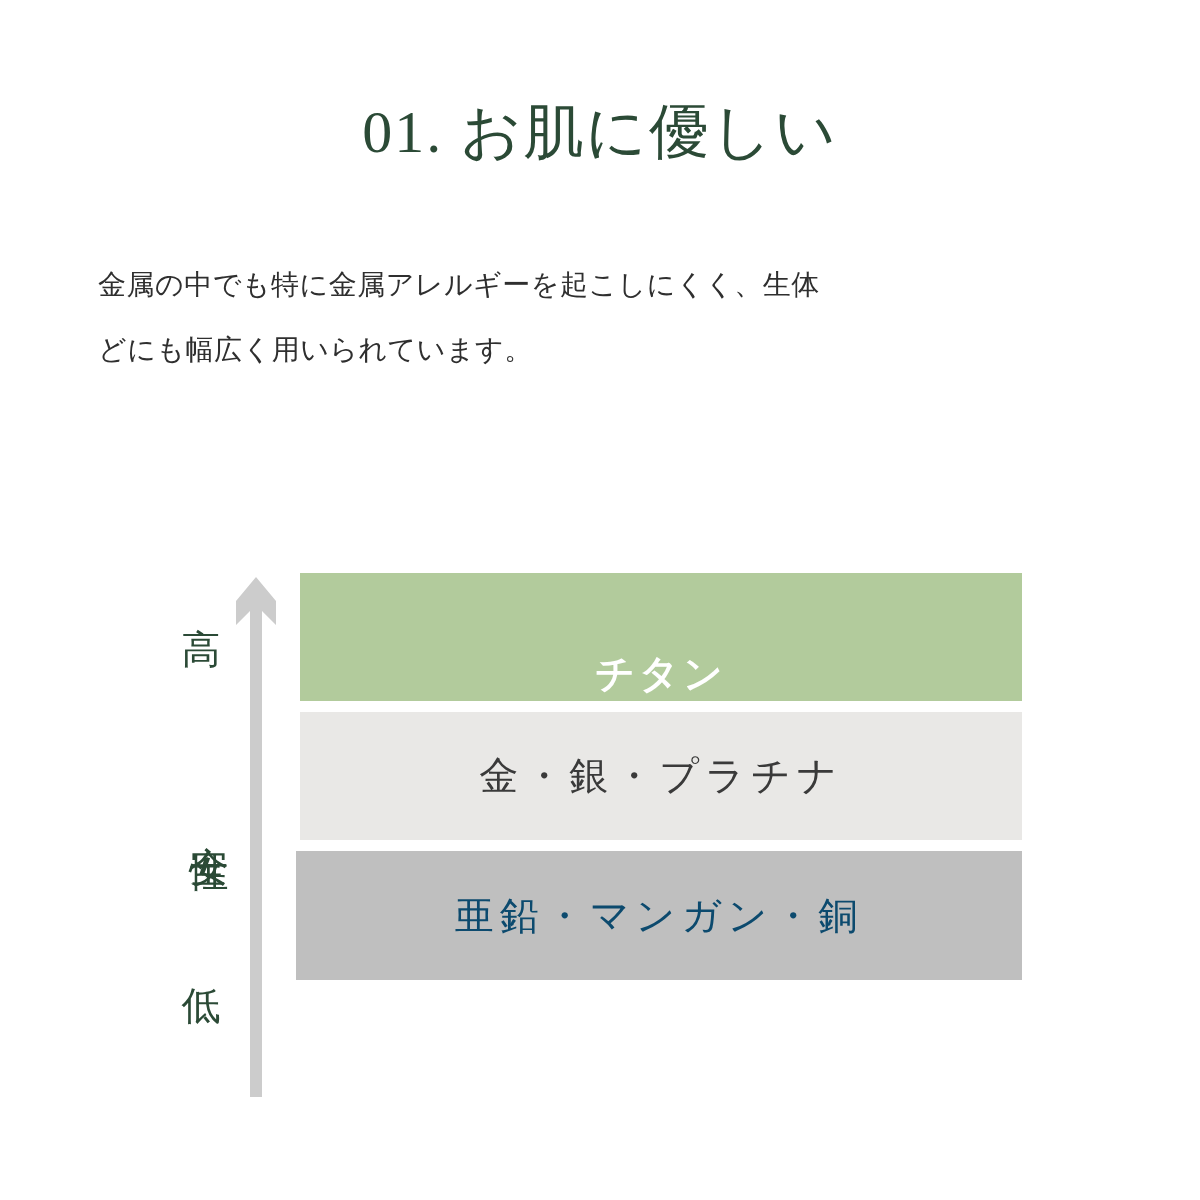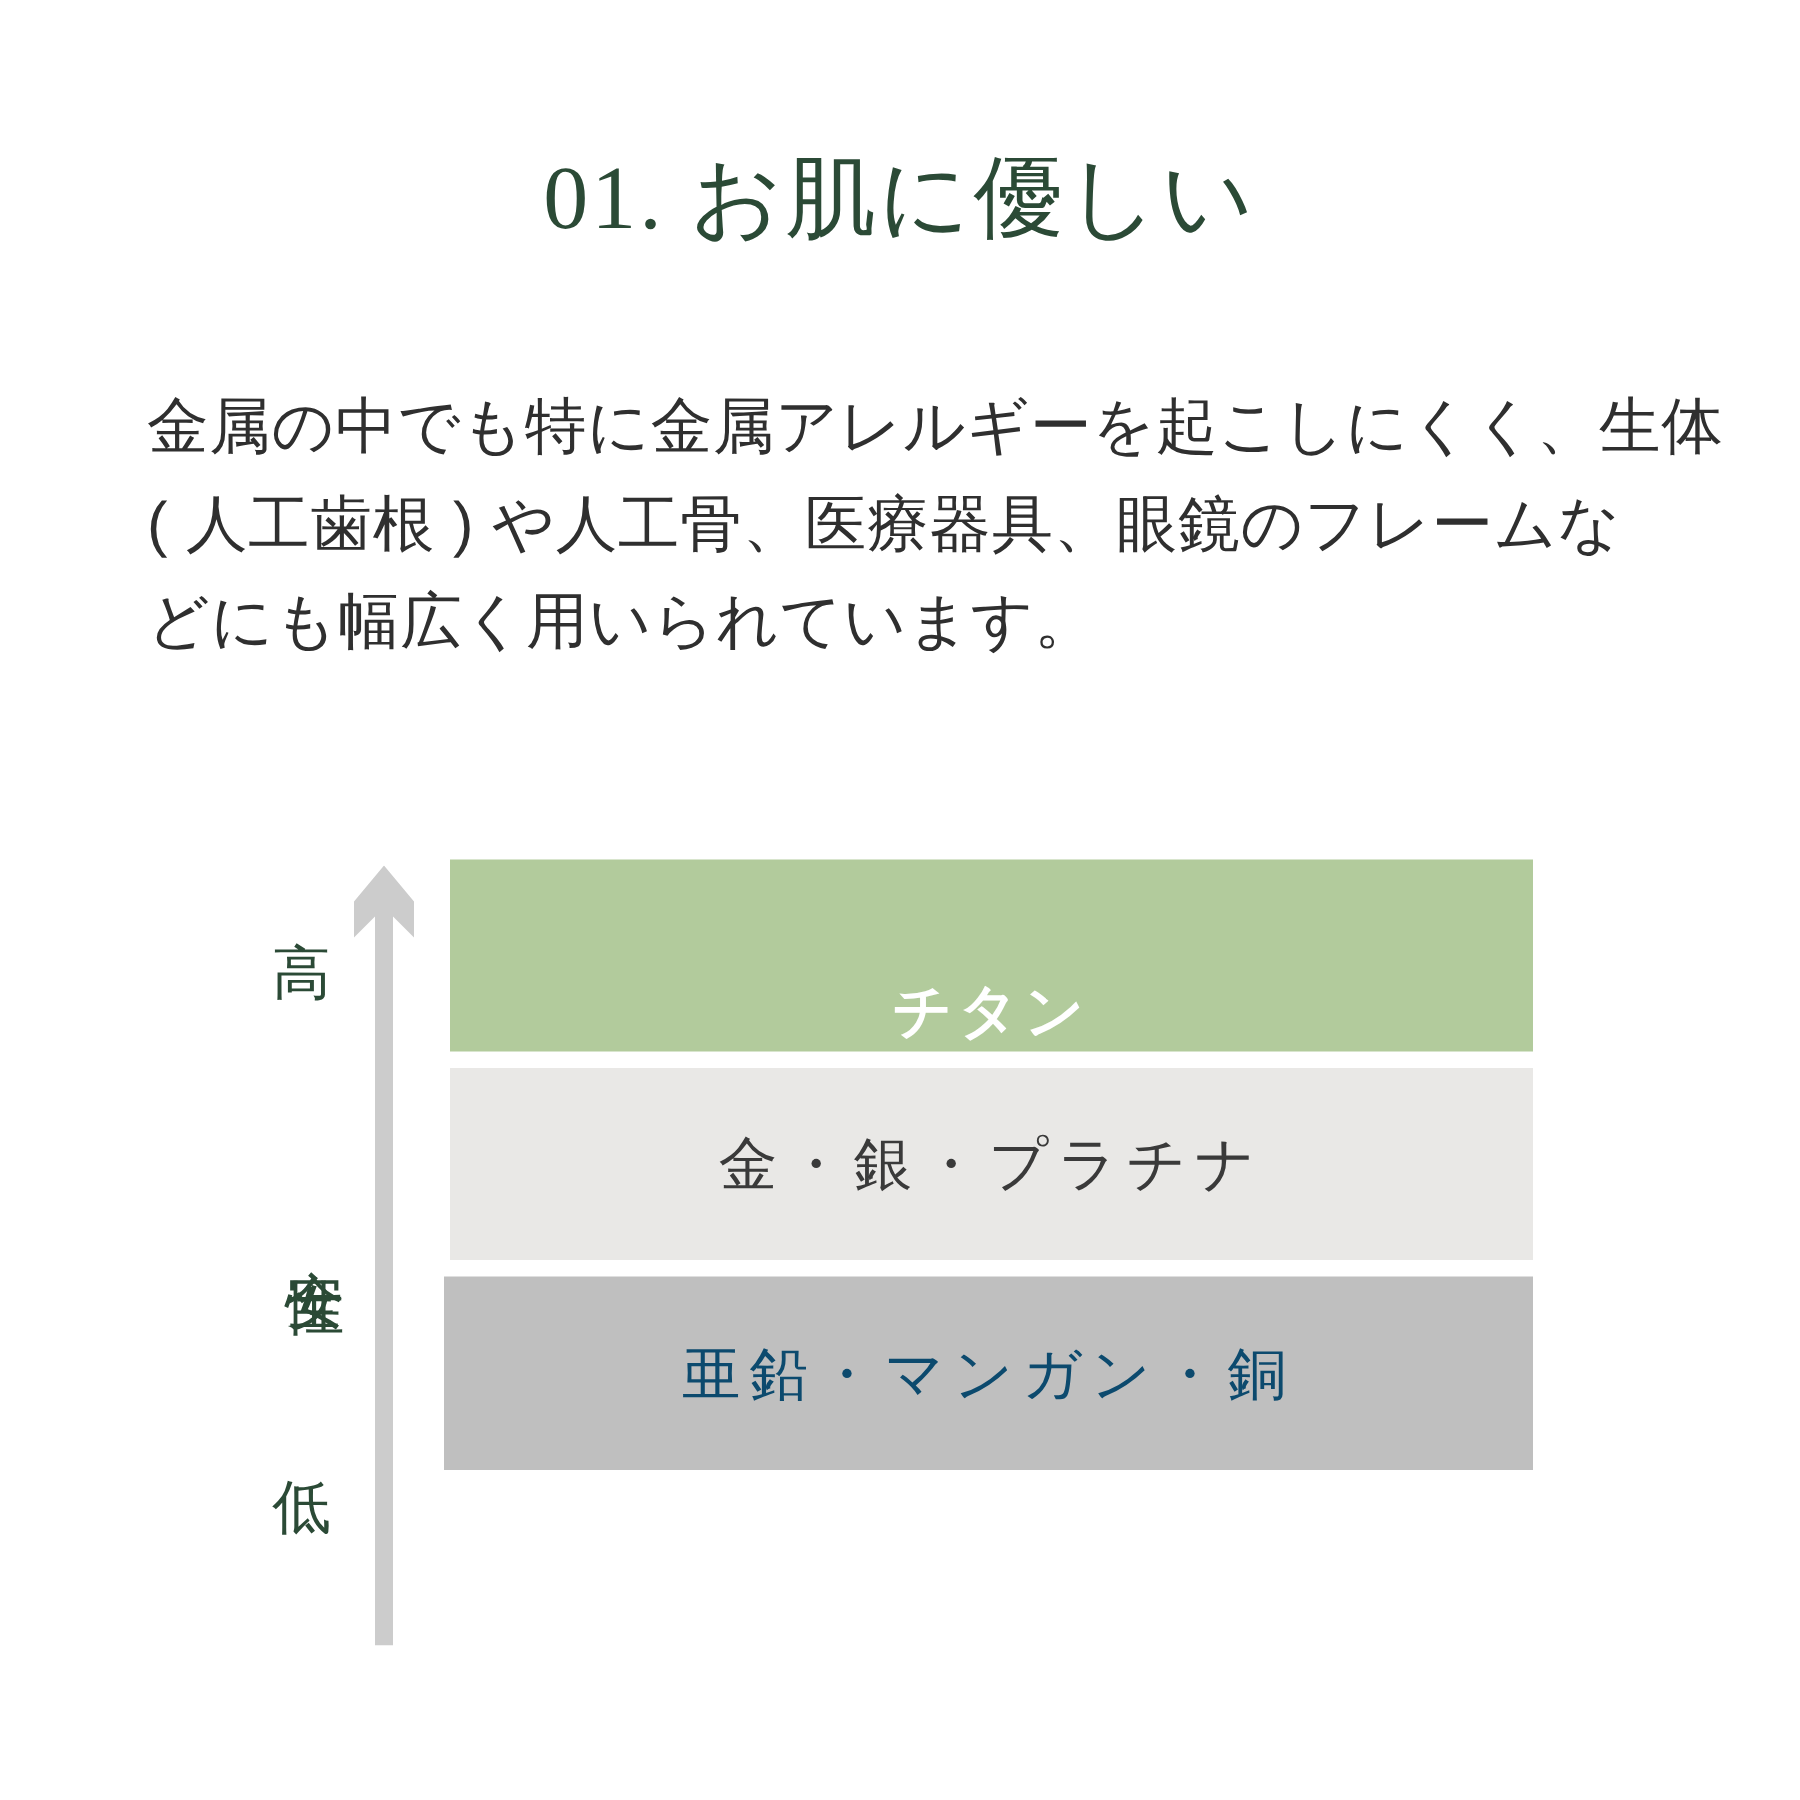--- a/index.html
+++ b/index.html
@@ -32,21 +32,21 @@
     color: #2b4a36;
     white-space: nowrap;
   }
 
   
   .body-copy {
     position: absolute;
     left: 98px;
     top: 252px;
     width: 1010px;
-    font-size: 41px;
+    font-size: 28px;
     line-height: 65px;
     letter-spacing: 0.5px;
     color: #2f2f2f;
     font-weight: 400;
   }
   .body-copy .ln { display: block; white-space: nowrap; }
 
   
   .chart {
     position: absolute;
@@ -141,21 +141,20 @@
     letter-spacing: 6px;
   }
 </style>
 </head>
 <body style="background: rgb(255, 255, 255);">
 
 <div class="title" style="color: rgb(43, 74, 54);">01. お肌に優しい</div>
 
 <div class="body-copy">
   <span class="ln">金属の中でも特に金属アレルギーを起こしにくく、生体</span>
-  <span class="ln">( 人工歯根 ) や人工骨、医療器具、眼鏡のフレームな</span>
   <span class="ln">どにも幅広く用いられています。</span>
 </div>
 
 <div class="chart">
 
   <div class="axis-labels">
     <div class="axis-label axis-label-high" style="color: rgb(43, 74, 54);">高</div>
     <div class="axis-label axis-label-mid" style="color: rgb(43, 74, 54);">安全性</div>
     <div class="axis-label axis-label-low" style="color: rgb(43, 74, 54);">低</div>
   </div>

